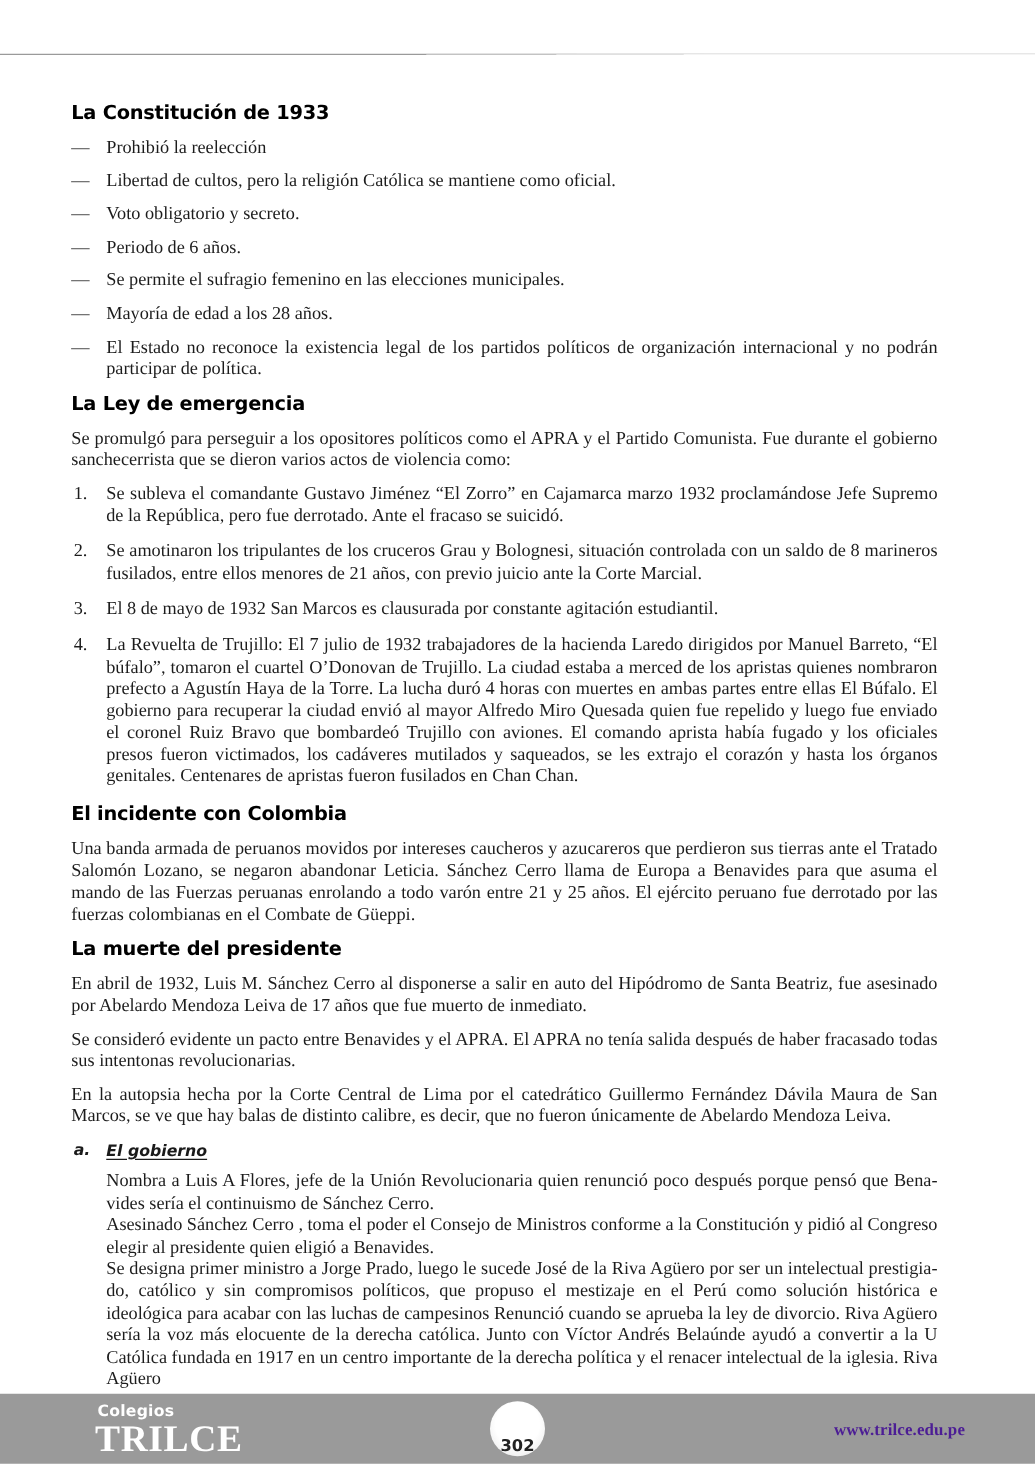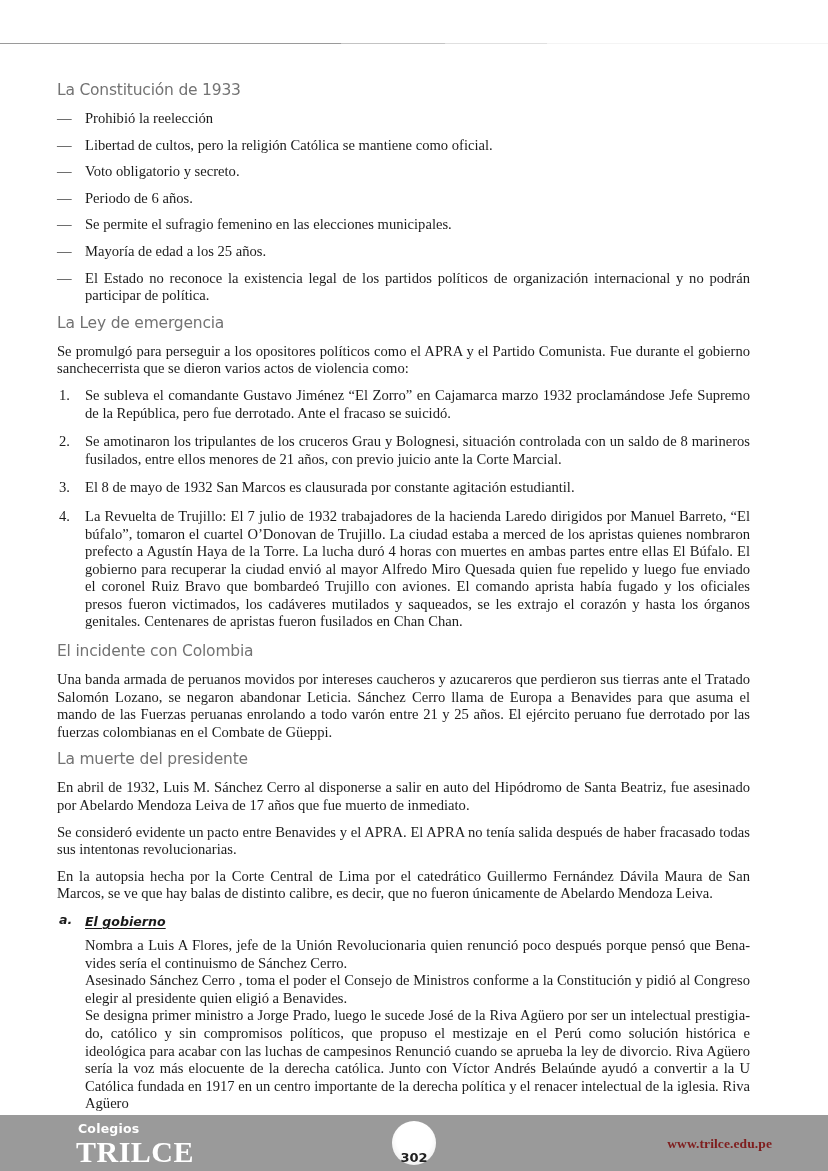--- a/index.html
+++ b/index.html
@@ -82,22 +82,22 @@
   .content {
     position: absolute;
     left: 57px;
     top: 37px;
     width: 693px;
   }
 
   h2.section-title {
     font-family: "DejaVu Sans", sans-serif;
     font-size: 15.5px;
-    font-weight: normal;
-    color: #737373;
+    font-weight: bold;
+    color: #000000;
     margin: 0 0 11px 0;
     letter-spacing: -0.2px;
   }
   .sec-gap { margin-top: 24px; }
   .sec-gap-lg { margin-top: 26px; }
 
   p.para {
     font-size: 14.6px;
     line-height: 17.6px;
     margin: 0 0 9px 0;
@@ -234,21 +234,21 @@
   .page-badge span {
     font-family: "DejaVu Sans", sans-serif;
     font-weight: bold;
     font-size: 13px;
     color: #222222;
   }
   .site-url {
     position: absolute;
     right: 56px;
     top: 21px;
-    color: #7f1d1d;
+    color: #4c1d95;
     font-family: "Liberation Serif", serif;
     font-weight: bold;
     font-size: 13.5px;
     letter-spacing: 0.1px;
     margin-left: 27px;
   }
 </style>
 </head>
 <body>
 
@@ -263,21 +263,21 @@
 <div class="page">
   <div class="content">
 
     <h2 class="section-title">La Constitución de 1933</h2>
     <ul class="dash-list">
       <li><span class="dash">—</span><span>Prohibió la reelección</span></li>
       <li><span class="dash">—</span><span>Libertad de cultos, pero la religión Católica se mantiene como oficial.</span></li>
       <li><span class="dash">—</span><span>Voto obligatorio y secreto.</span></li>
       <li><span class="dash">—</span><span>Periodo de 6 años.</span></li>
       <li><span class="dash">—</span><span>Se permite el sufragio femenino en las elecciones municipales.</span></li>
-      <li><span class="dash">—</span><span>Mayoría de edad a los 25 años.</span></li>
+      <li><span class="dash">—</span><span>Mayoría de edad a los 28 años.</span></li>
       <li><span class="dash">—</span><span>El Estado no reconoce la existencia legal de los partidos políticos de organización internacional y no podrán participar de política.</span></li>
     </ul>
 
     <h2 class="section-title sec-gap">La Ley de emergencia</h2>
     <p class="para">Se promulgó para perseguir a los opositores políticos como el APRA y el Partido Comunista. Fue durante el gobierno sanchecerrista que se dieron varios actos de violencia como:</p>
     <ol class="num-list">
       <li><span class="num">1.</span><span>Se subleva el comandante Gustavo Jiménez “El  Zorro” en Cajamarca marzo 1932 proclamándose Jefe Supremo de la República, pero fue derrotado. Ante el fracaso se suicidó.</span></li>
       <li><span class="num">2.</span><span>Se amotinaron los tripulantes de los cruceros Grau y Bolognesi, situación controlada con un saldo de 8 marineros fusilados, entre ellos menores de 21 años, con previo juicio ante la Corte Marcial.</span></li>
       <li><span class="num">3.</span><span>El 8 de mayo de 1932 San Marcos es clausurada por constante agitación estudiantil.</span></li>
       <li><span class="num">4.</span><span>La Revuelta de Trujillo: El 7 julio de 1932 trabajadores de la hacienda Laredo dirigidos por Manuel Barreto, “El búfalo”, tomaron el cuartel O’Donovan de Trujillo. La ciudad estaba a merced de los apristas quienes nombraron prefecto a Agustín Haya de la Torre. La lucha duró 4 horas con muertes en ambas partes entre ellas El Búfalo. El gobierno para recuperar la ciudad envió al mayor Alfredo Miro Quesada quien fue repelido y luego fue enviado el coronel Ruiz Bravo que bombardeó Trujillo con aviones. El comando aprista había fugado y los oficiales presos fueron victimados, los cadáveres mutilados y saqueados, se les extrajo el corazón y hasta los órganos genitales. Centenares de apristas fueron fusilados en Chan Chan.</span></li>

